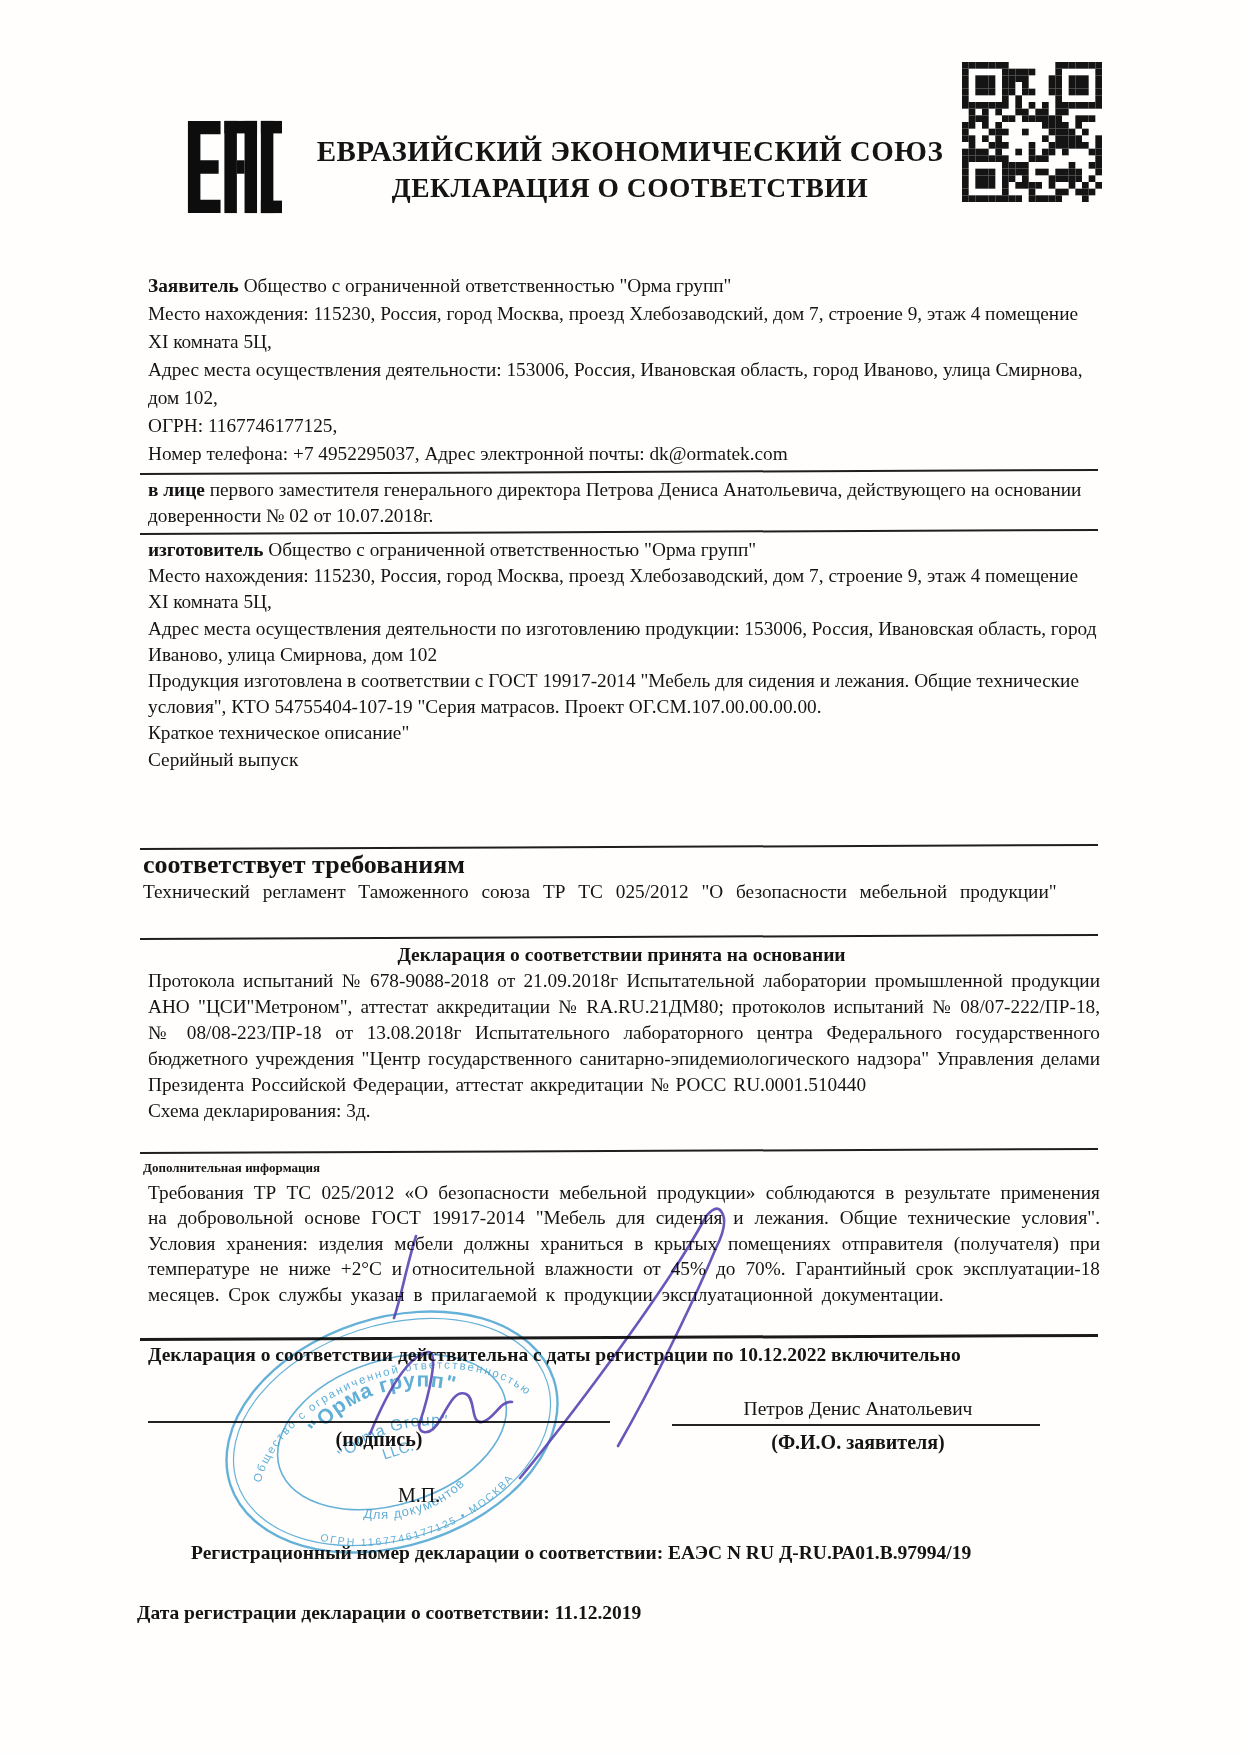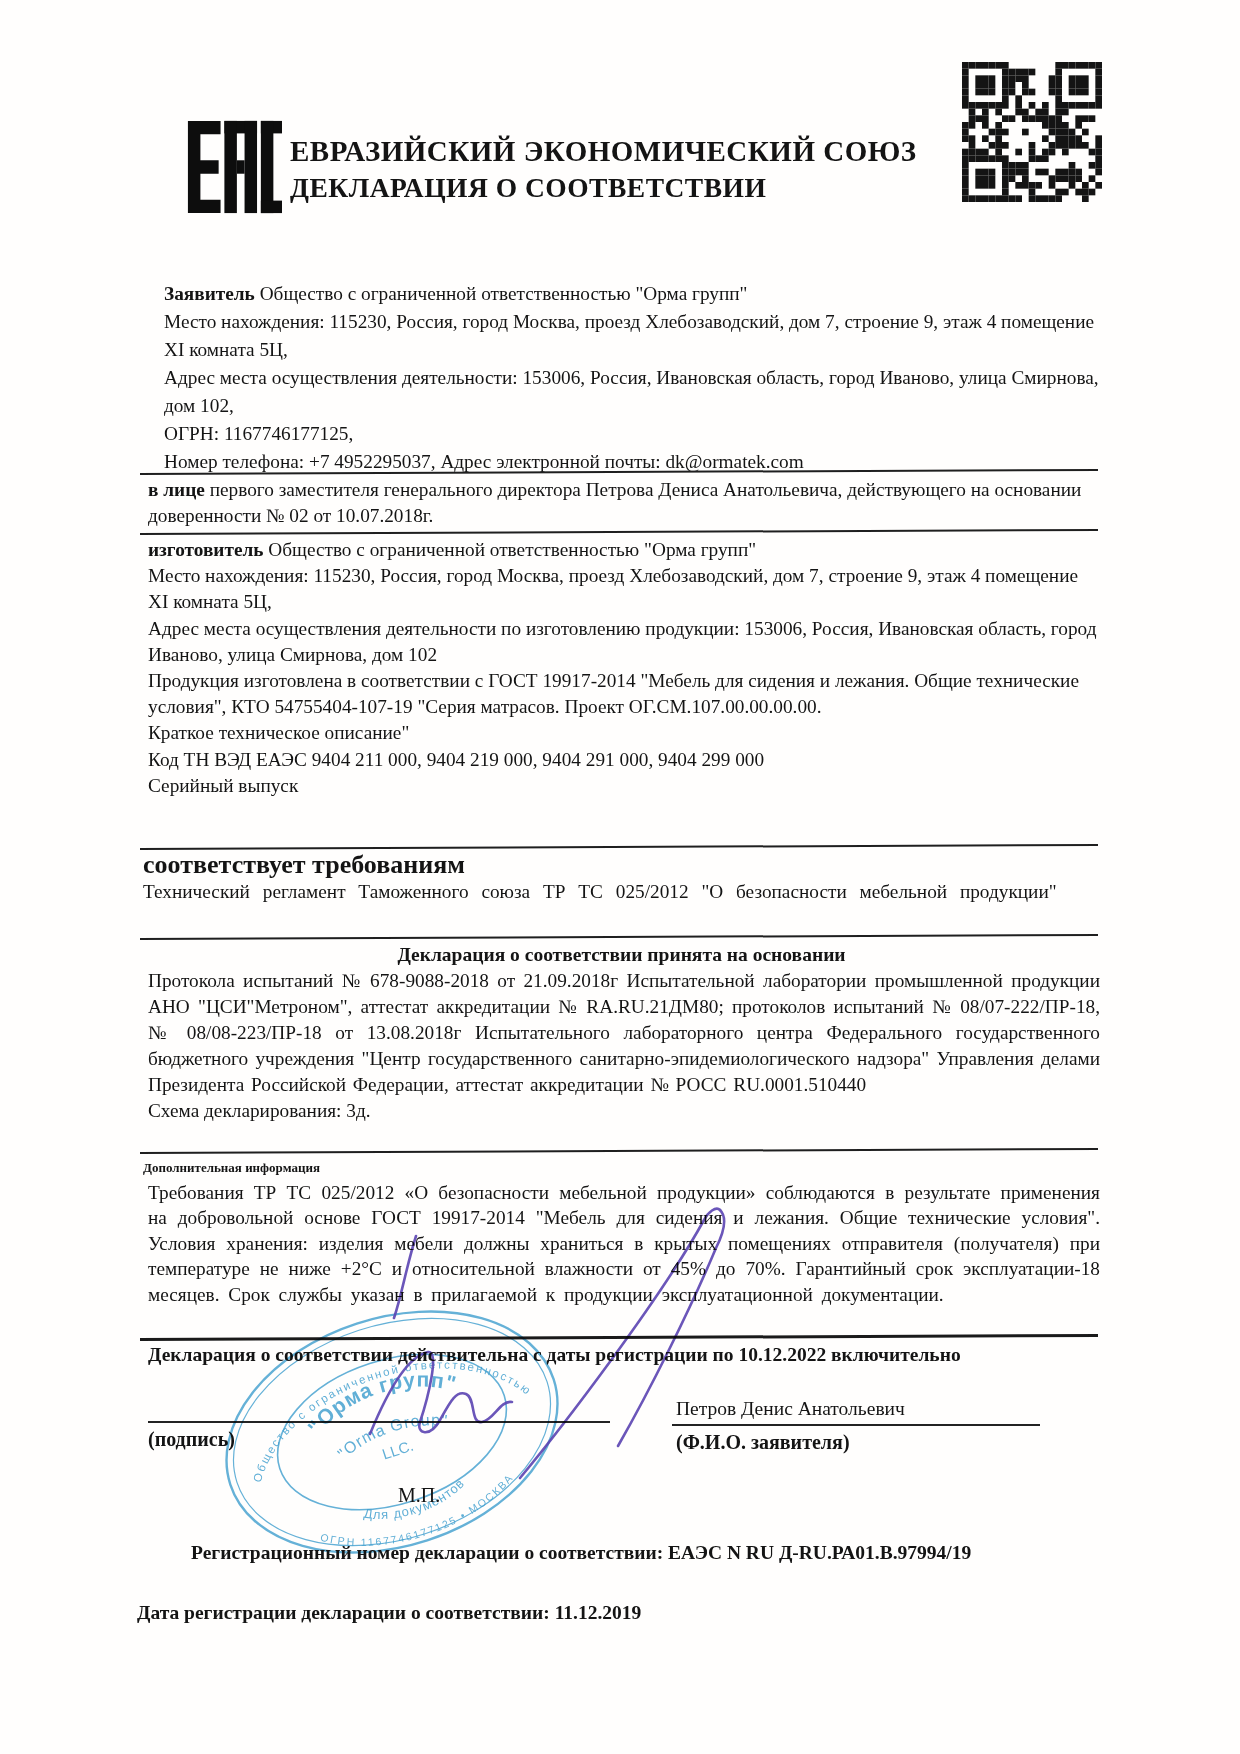--- a/index.html
+++ b/index.html
@@ -6,21 +6,21 @@
   .page{position:relative;width:1240px;height:1754px;background:#fffefd;overflow:hidden;
         font-family:"Liberation Serif","DejaVu Serif",serif;color:#141414;}
   .abs{position:absolute;}
   .txt{font-size:19.3px;line-height:28px;}
   .txt2{font-size:19.3px;line-height:26.2px;}
   .txt p,.txt2 p{margin:0;}
   .b{font-weight:bold;}
   .hrline{position:absolute;left:140px;width:958px;border-top:2px solid #1f1f1f;transform:rotate(-0.25deg);}
   .hrthick{border-top:3.5px solid #1a1a1a;}
   .jus{text-align:justify;}
-  .center{text-align:left;}
+  .center{text-align:center;}
   .title{font-weight:bold;letter-spacing:0.5px;}
   .title .l1{font-size:29px;line-height:38px;}
   .title .l2{font-size:27.5px;line-height:36px;}
   .cap{font-size:20px;font-weight:bold;}
   .boldline{font-weight:bold;font-size:19.5px;}
   .ink{mix-blend-mode:multiply;pointer-events:none;}
   .sigline{position:absolute;border-top:2px solid #232323;}
 </style>
 </head>
 <body>
@@ -289,21 +289,21 @@
         <rect x="56" y="140" width="7" height="7"></rect>
         <rect x="70" y="140" width="7" height="7"></rect>
         <rect x="77" y="140" width="7" height="7"></rect>
         <rect x="84" y="140" width="7" height="7"></rect>
         <rect x="91" y="140" width="7" height="7"></rect>
         <rect x="98" y="140" width="7" height="7"></rect>
         <rect x="126" y="140" width="7" height="7"></rect>
       </svg>
   </div>
 
-  <div class="abs txt" style="left:148px;top:280px;width:952px;margin-left:16px;">
+  <div class="abs txt" style="left:148px;top:272px;width:952px;">
     <p><span class="b">Заявитель</span> <span>Общество с ограниченной ответственностью "Орма групп"</span></p>
     <p>Место нахождения: 115230, Россия, город Москва, проезд Хлебозаводский, дом 7, строение 9, этаж 4 помещение XI комната 5Ц,</p>
     <p>Адрес места осуществления деятельности: 153006, Россия, Ивановская область, город Иваново, улица Смирнова, дом 102,</p>
     <p>ОГРН: 1167746177125,</p>
     <p>Номер телефона: +7 4952295037, Адрес электронной почты: dk@ormatek.com</p>
   </div>
 
   <div class="hrline" style="top:471px;"></div>
 
   <div class="abs txt2" style="left:148px;top:477px;width:952px;">
@@ -311,21 +311,20 @@
   </div>
 
   <div class="hrline" style="top:531px;"></div>
 
   <div class="abs txt2" style="left:148px;top:537px;width:952px;">
     <p><span class="b">изготовитель</span> <span>Общество с ограниченной ответственностью "Орма групп"</span></p>
     <p>Место нахождения: 115230, Россия, город Москва, проезд Хлебозаводский, дом 7, строение 9, этаж 4 помещение XI комната 5Ц,</p>
     <p>Адрес места осуществления деятельности по изготовлению продукции: 153006, Россия, Ивановская область, город Иваново, улица Смирнова, дом 102</p>
     <p>Продукция изготовлена в соответствии с ГОСТ 19917-2014 "Мебель для сидения и лежания. Общие технические условия", КТО 54755404-107-19 "Серия матрасов. Проект ОГ.СМ.107.00.00.00.00.</p>
     <p>Краткое техническое описание"</p>
-    <p>Код ТН ВЭД ЕАЭС 9404 211 000, 9404 219 000, 9404 291 000, 9404 299 000</p>
     <p>Серийный выпуск</p>
   </div>
 
   <div class="hrline" style="top:846px;"></div>
 
   <div class="abs" style="left:143px;top:851px;width:957px;">
     <div class="b" style="font-size:26px;line-height:27px;">соответствует требованиям</div>
     <div class="jus" style="width:940px;font-size:19.3px;line-height:27px;word-spacing:8px;">Технический регламент Таможенного союза ТР ТС 025/2012 "О безопасности мебельной продукции"</div>
   </div>
 

